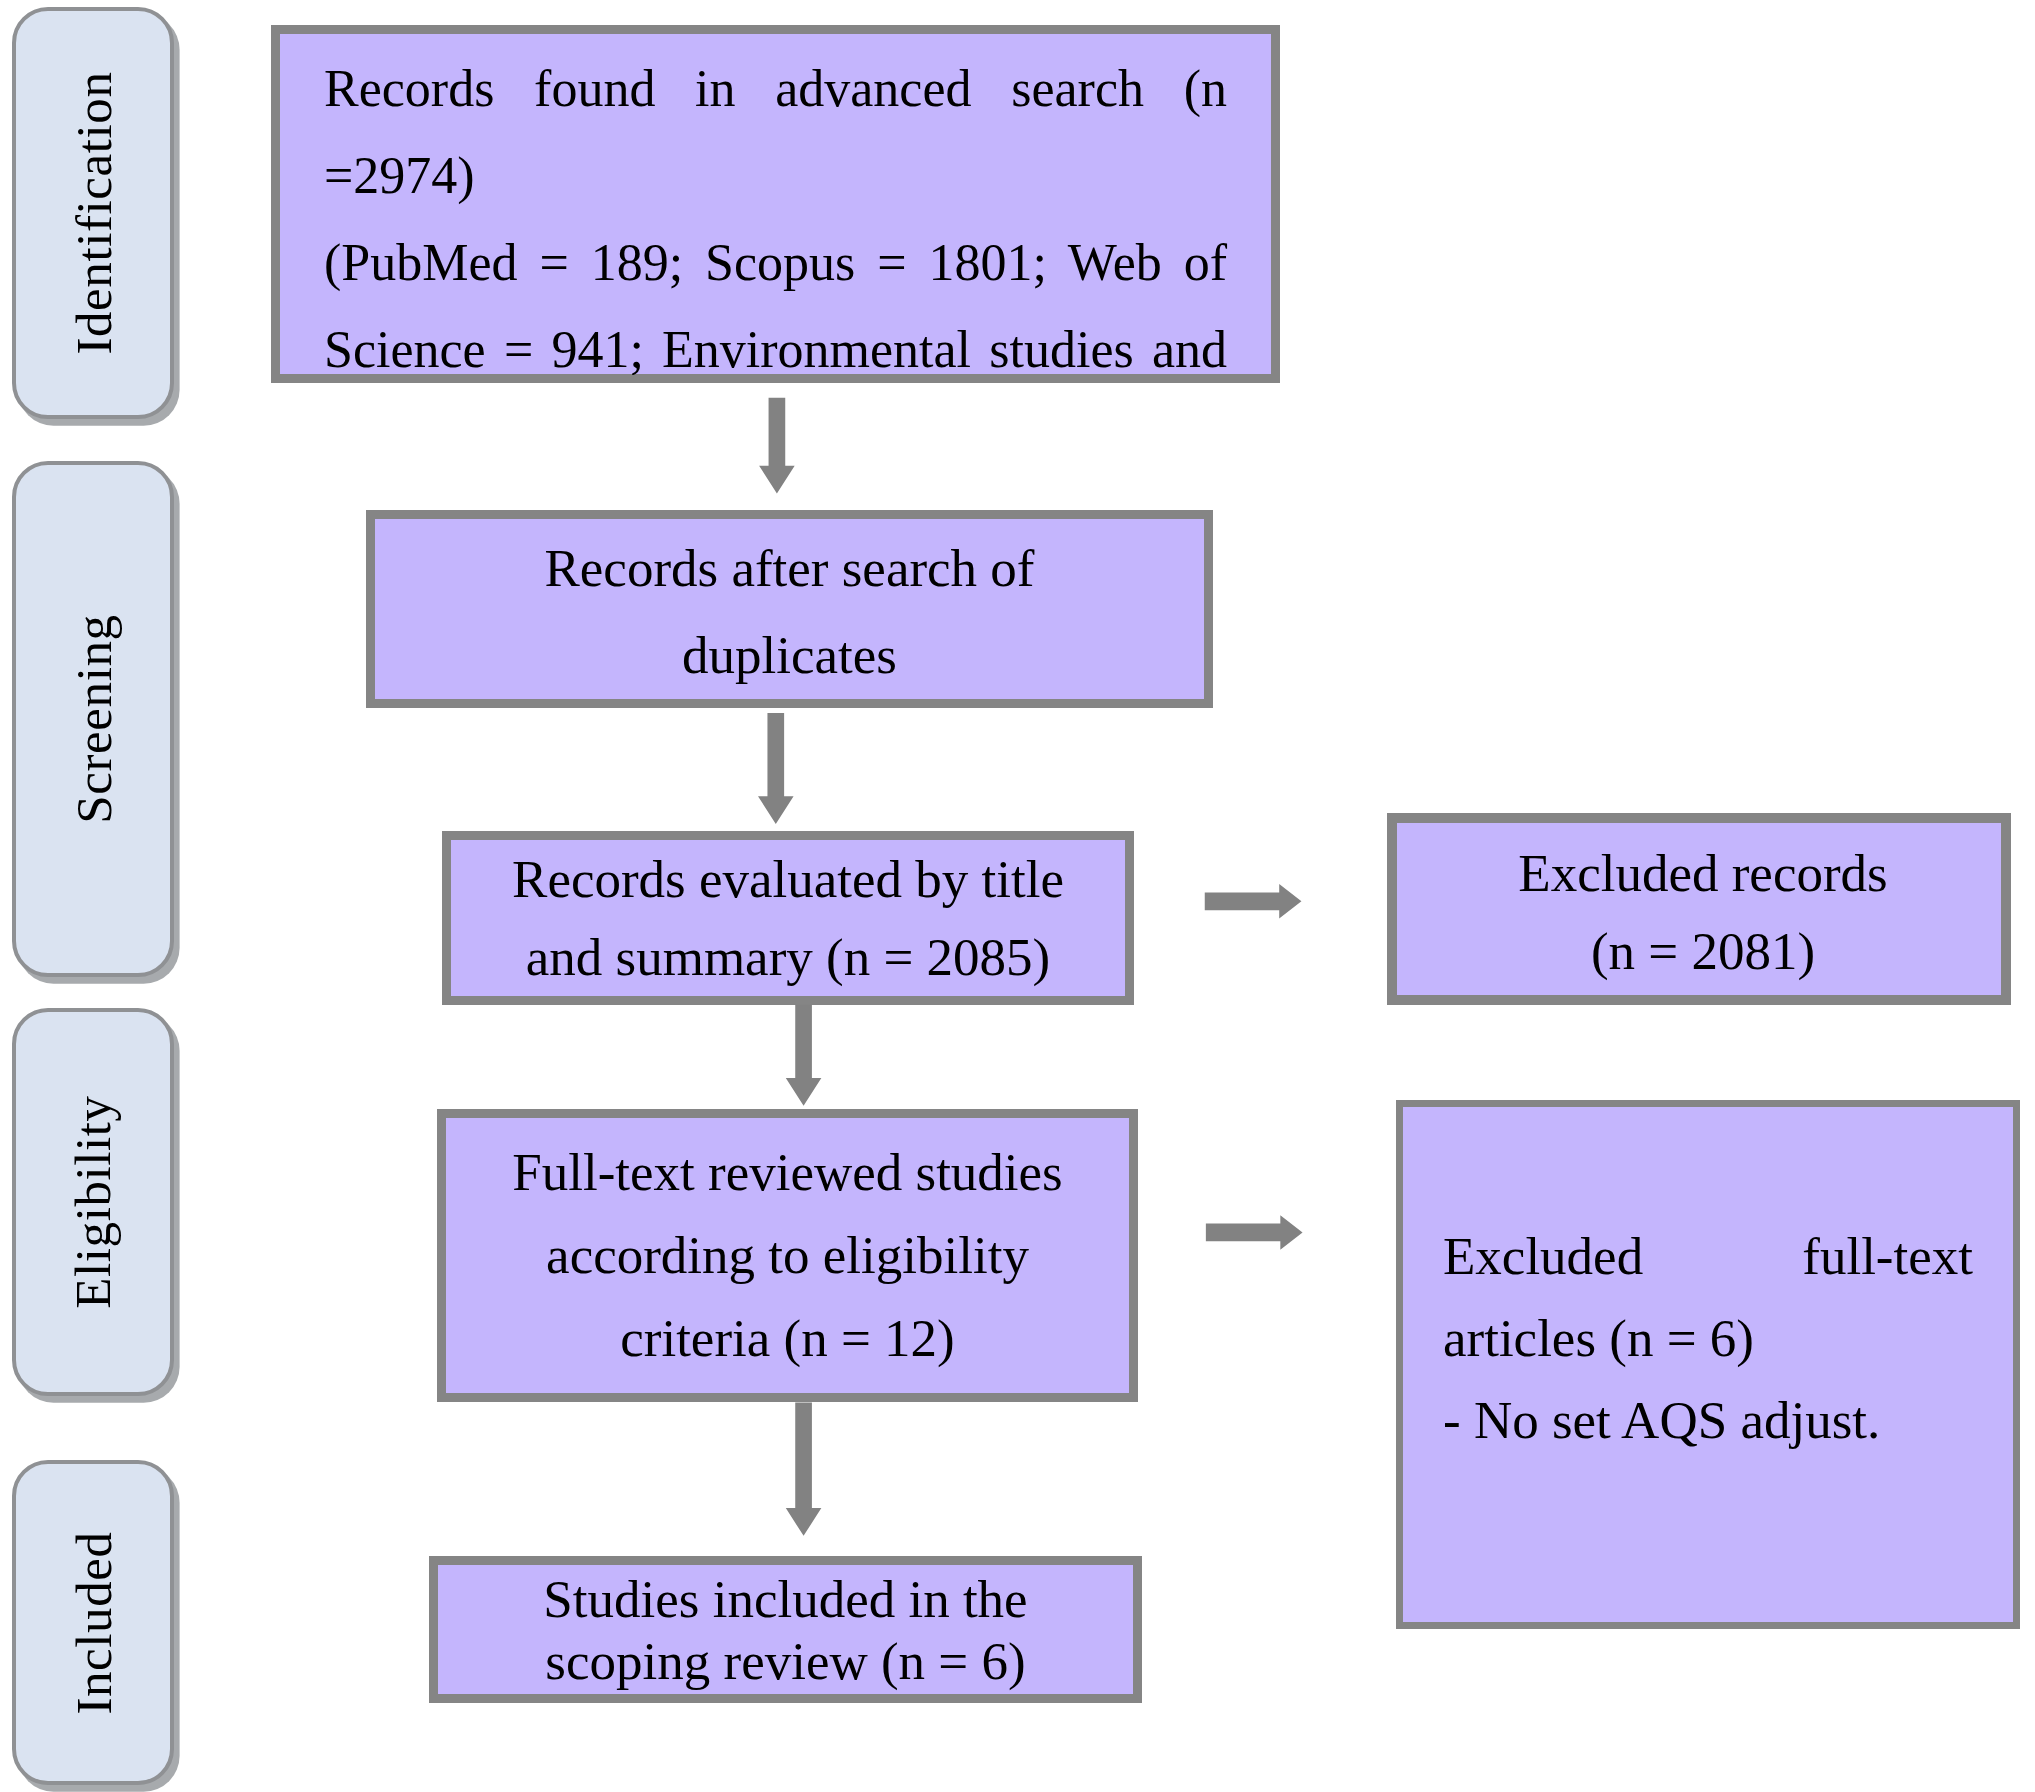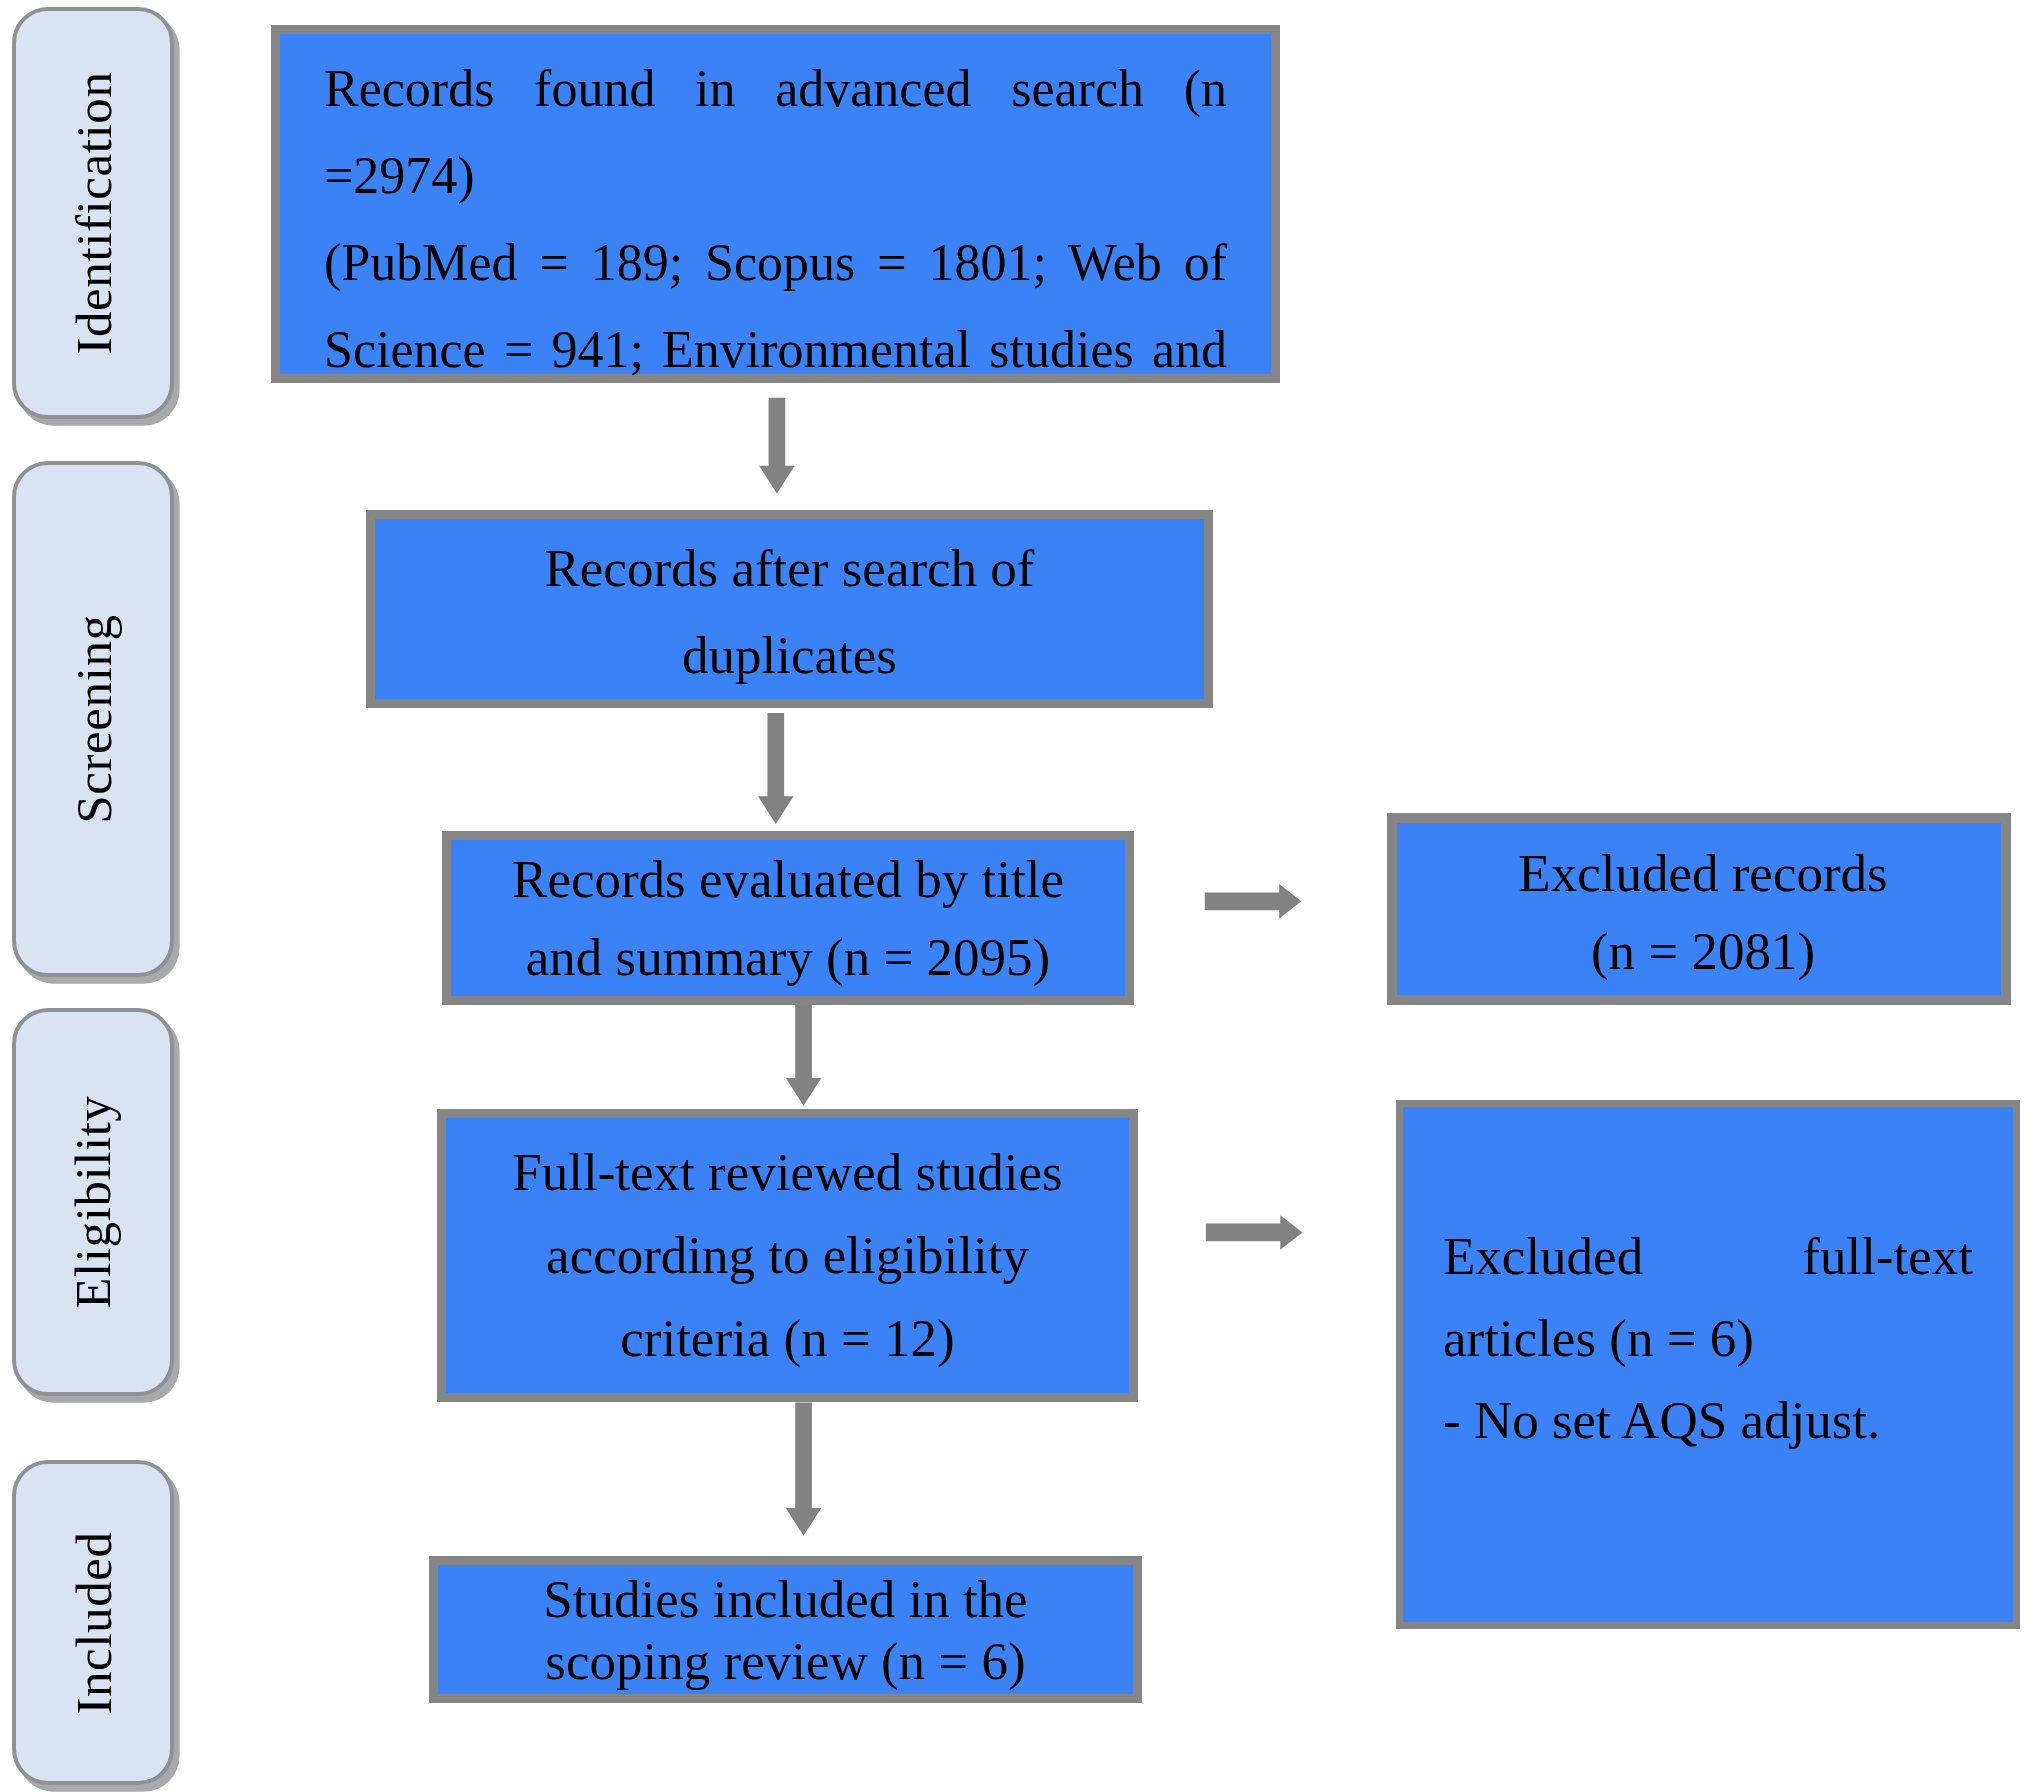--- a/index.html
+++ b/index.html
@@ -32,21 +32,21 @@
     letter-spacing: 0.6px;
   }
   #stage-identification { left: 12.2px;  top: 6.7px;   width: 162px; height: 412px; }
   #stage-screening      { left: 12.2px;  top: 461px;  width: 162px; height: 516px; }
   #stage-eligibility    { left: 12.2px;  top: 1008px; width: 162px; height: 388px; }
   #stage-included       { left: 12.2px;  top: 1460px; width: 162px; height: 325px; }
 
   
   .fbox {
     position: absolute;
-    background: #3b82f6;
+    background: #c4b5fd;
     border: 9px solid var(--box-border, #858585);
     box-sizing: border-box;
     font-size: 53px;
   }
   .centerbox {
     display: flex;
     flex-direction: column;
     justify-content: center;
     align-items: center;
     text-align: center;
@@ -107,21 +107,21 @@
     </div>
   </div>
 
   <div class="fbox centerbox" id="box-dedup">
     <div class="cline">Records after search of</div>
     <div class="cline">duplicates</div>
   </div>
 
   <div class="fbox centerbox" id="box-title-summary">
     <div class="cline">Records evaluated by title</div>
-    <div class="cline">and summary (n = 2095)</div>
+    <div class="cline">and summary (n = 2085)</div>
   </div>
 
   <div class="fbox centerbox" id="box-fulltext">
     <div class="cline">Full-text reviewed studies</div>
     <div class="cline">according to eligibility</div>
     <div class="cline">criteria (n = 12)</div>
   </div>
 
   <div class="fbox centerbox" id="box-included">
     <div class="cline">Studies included in the</div>

